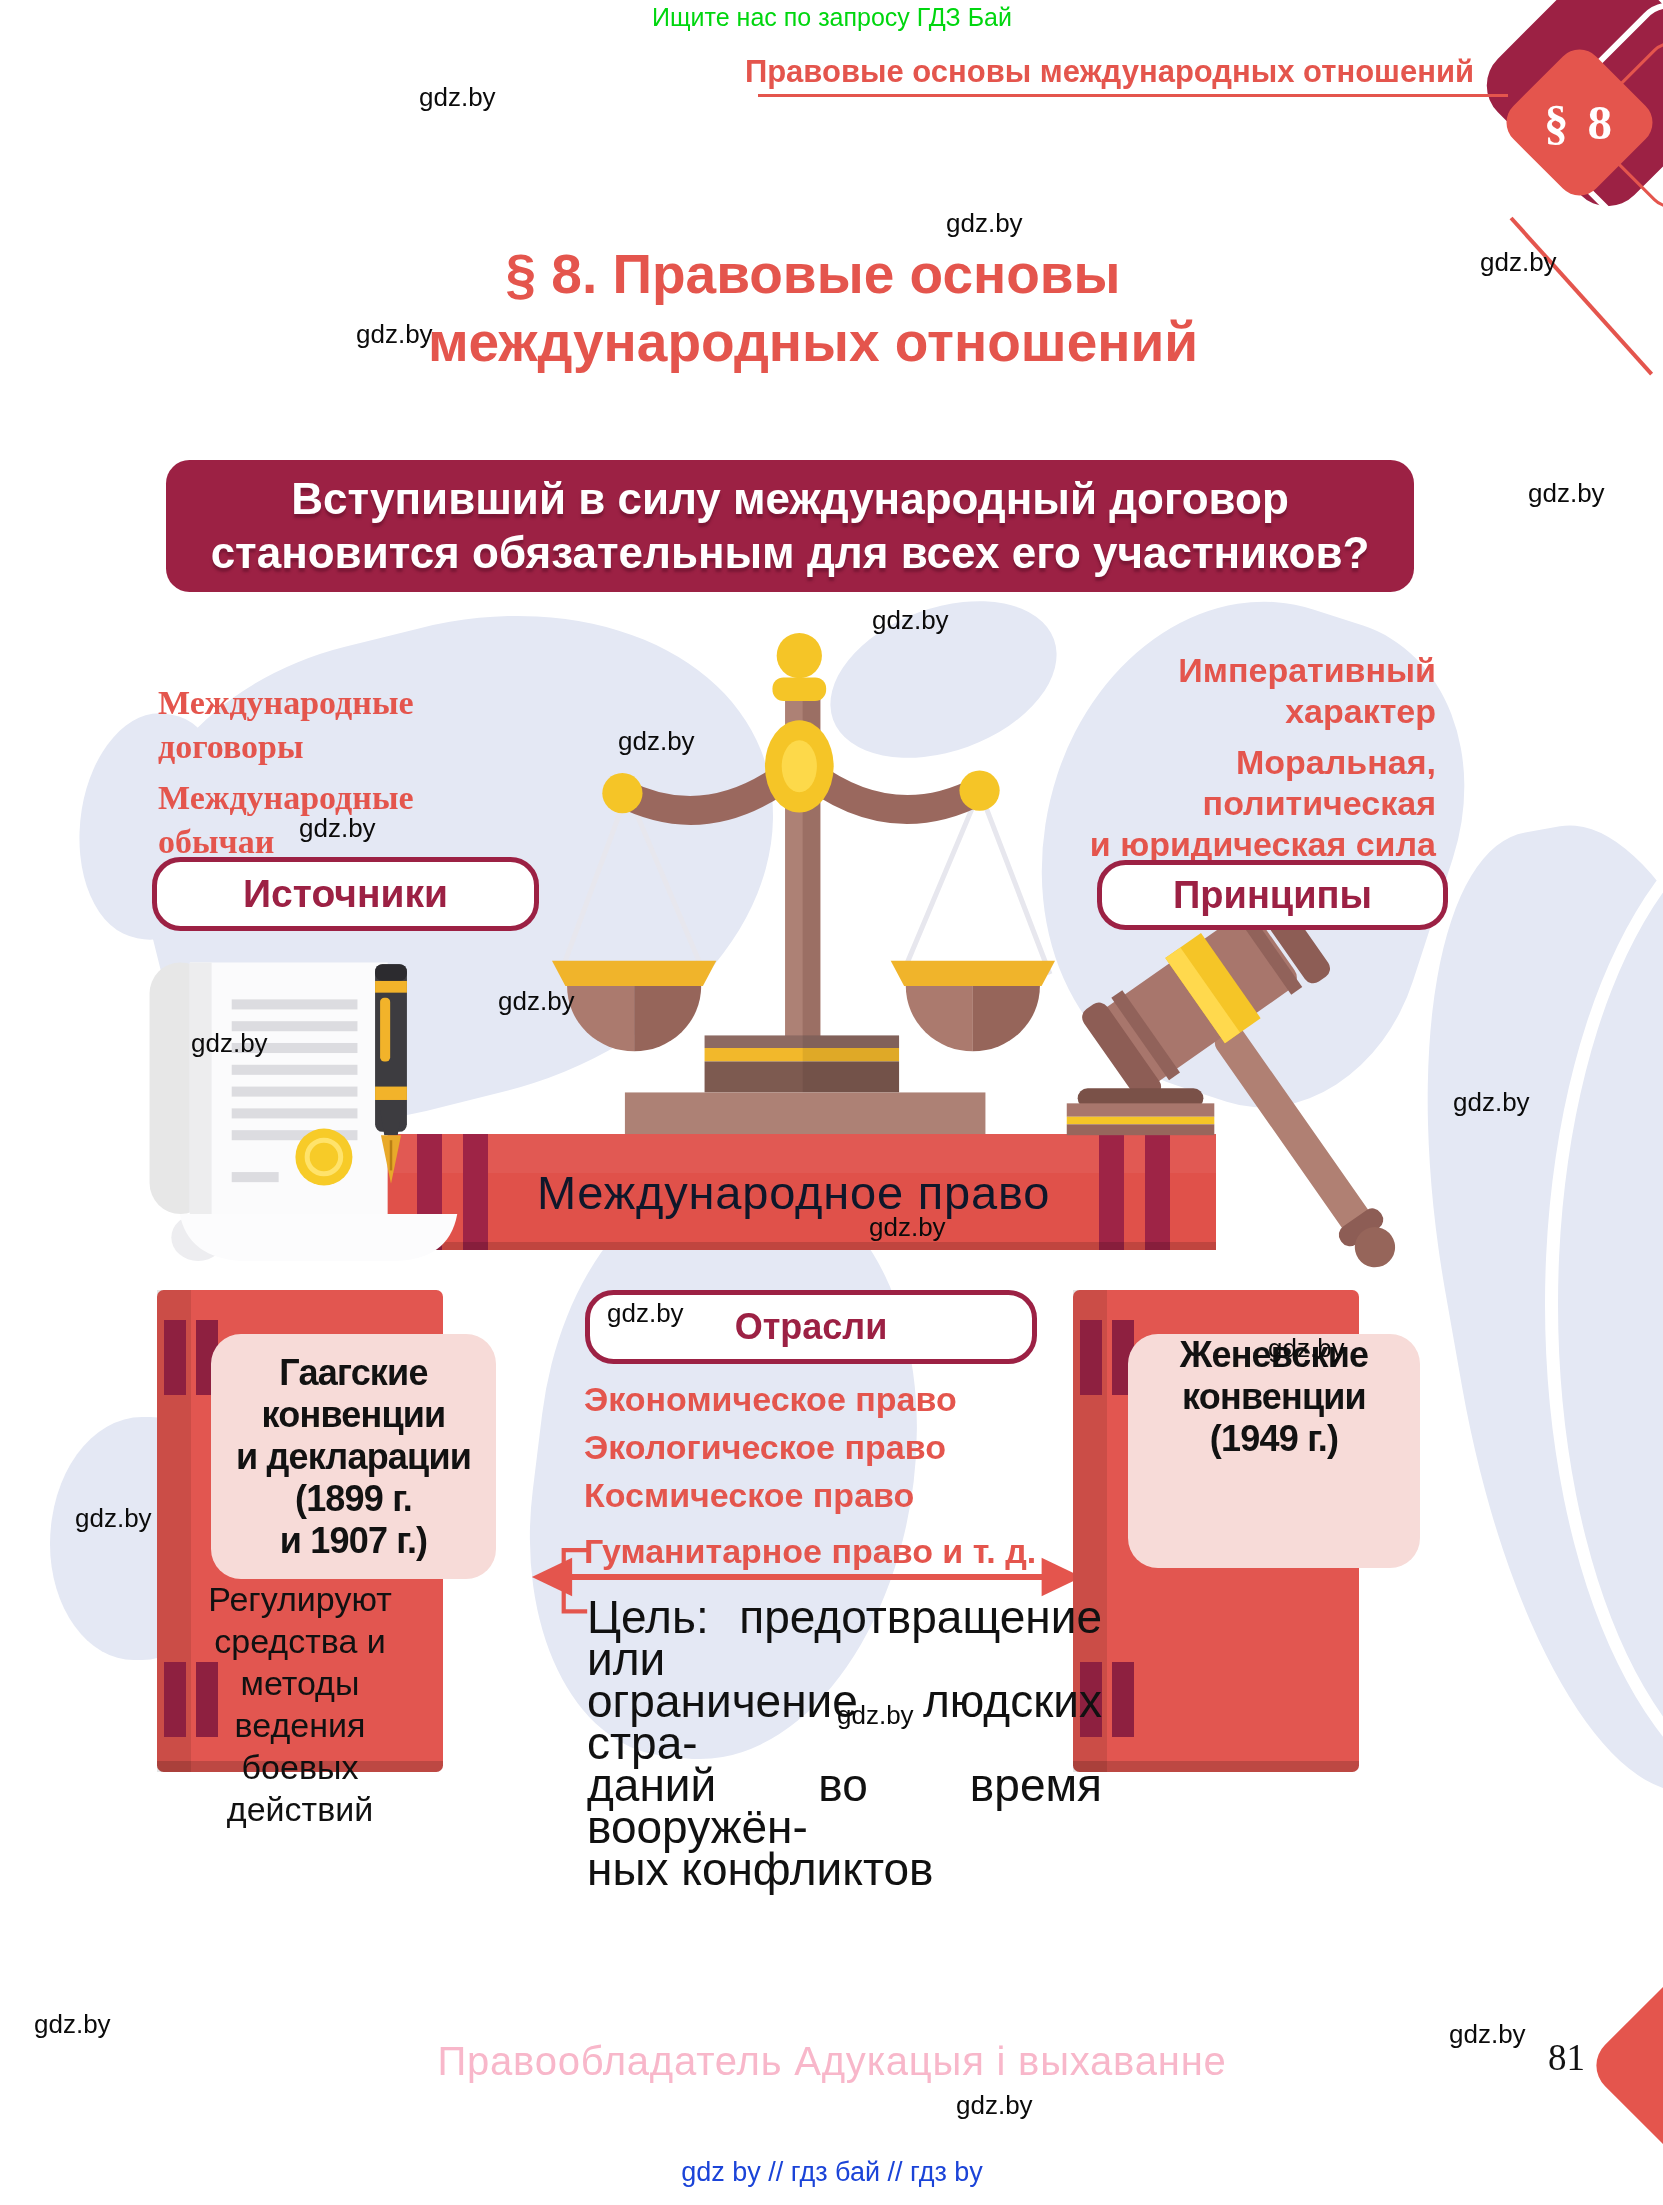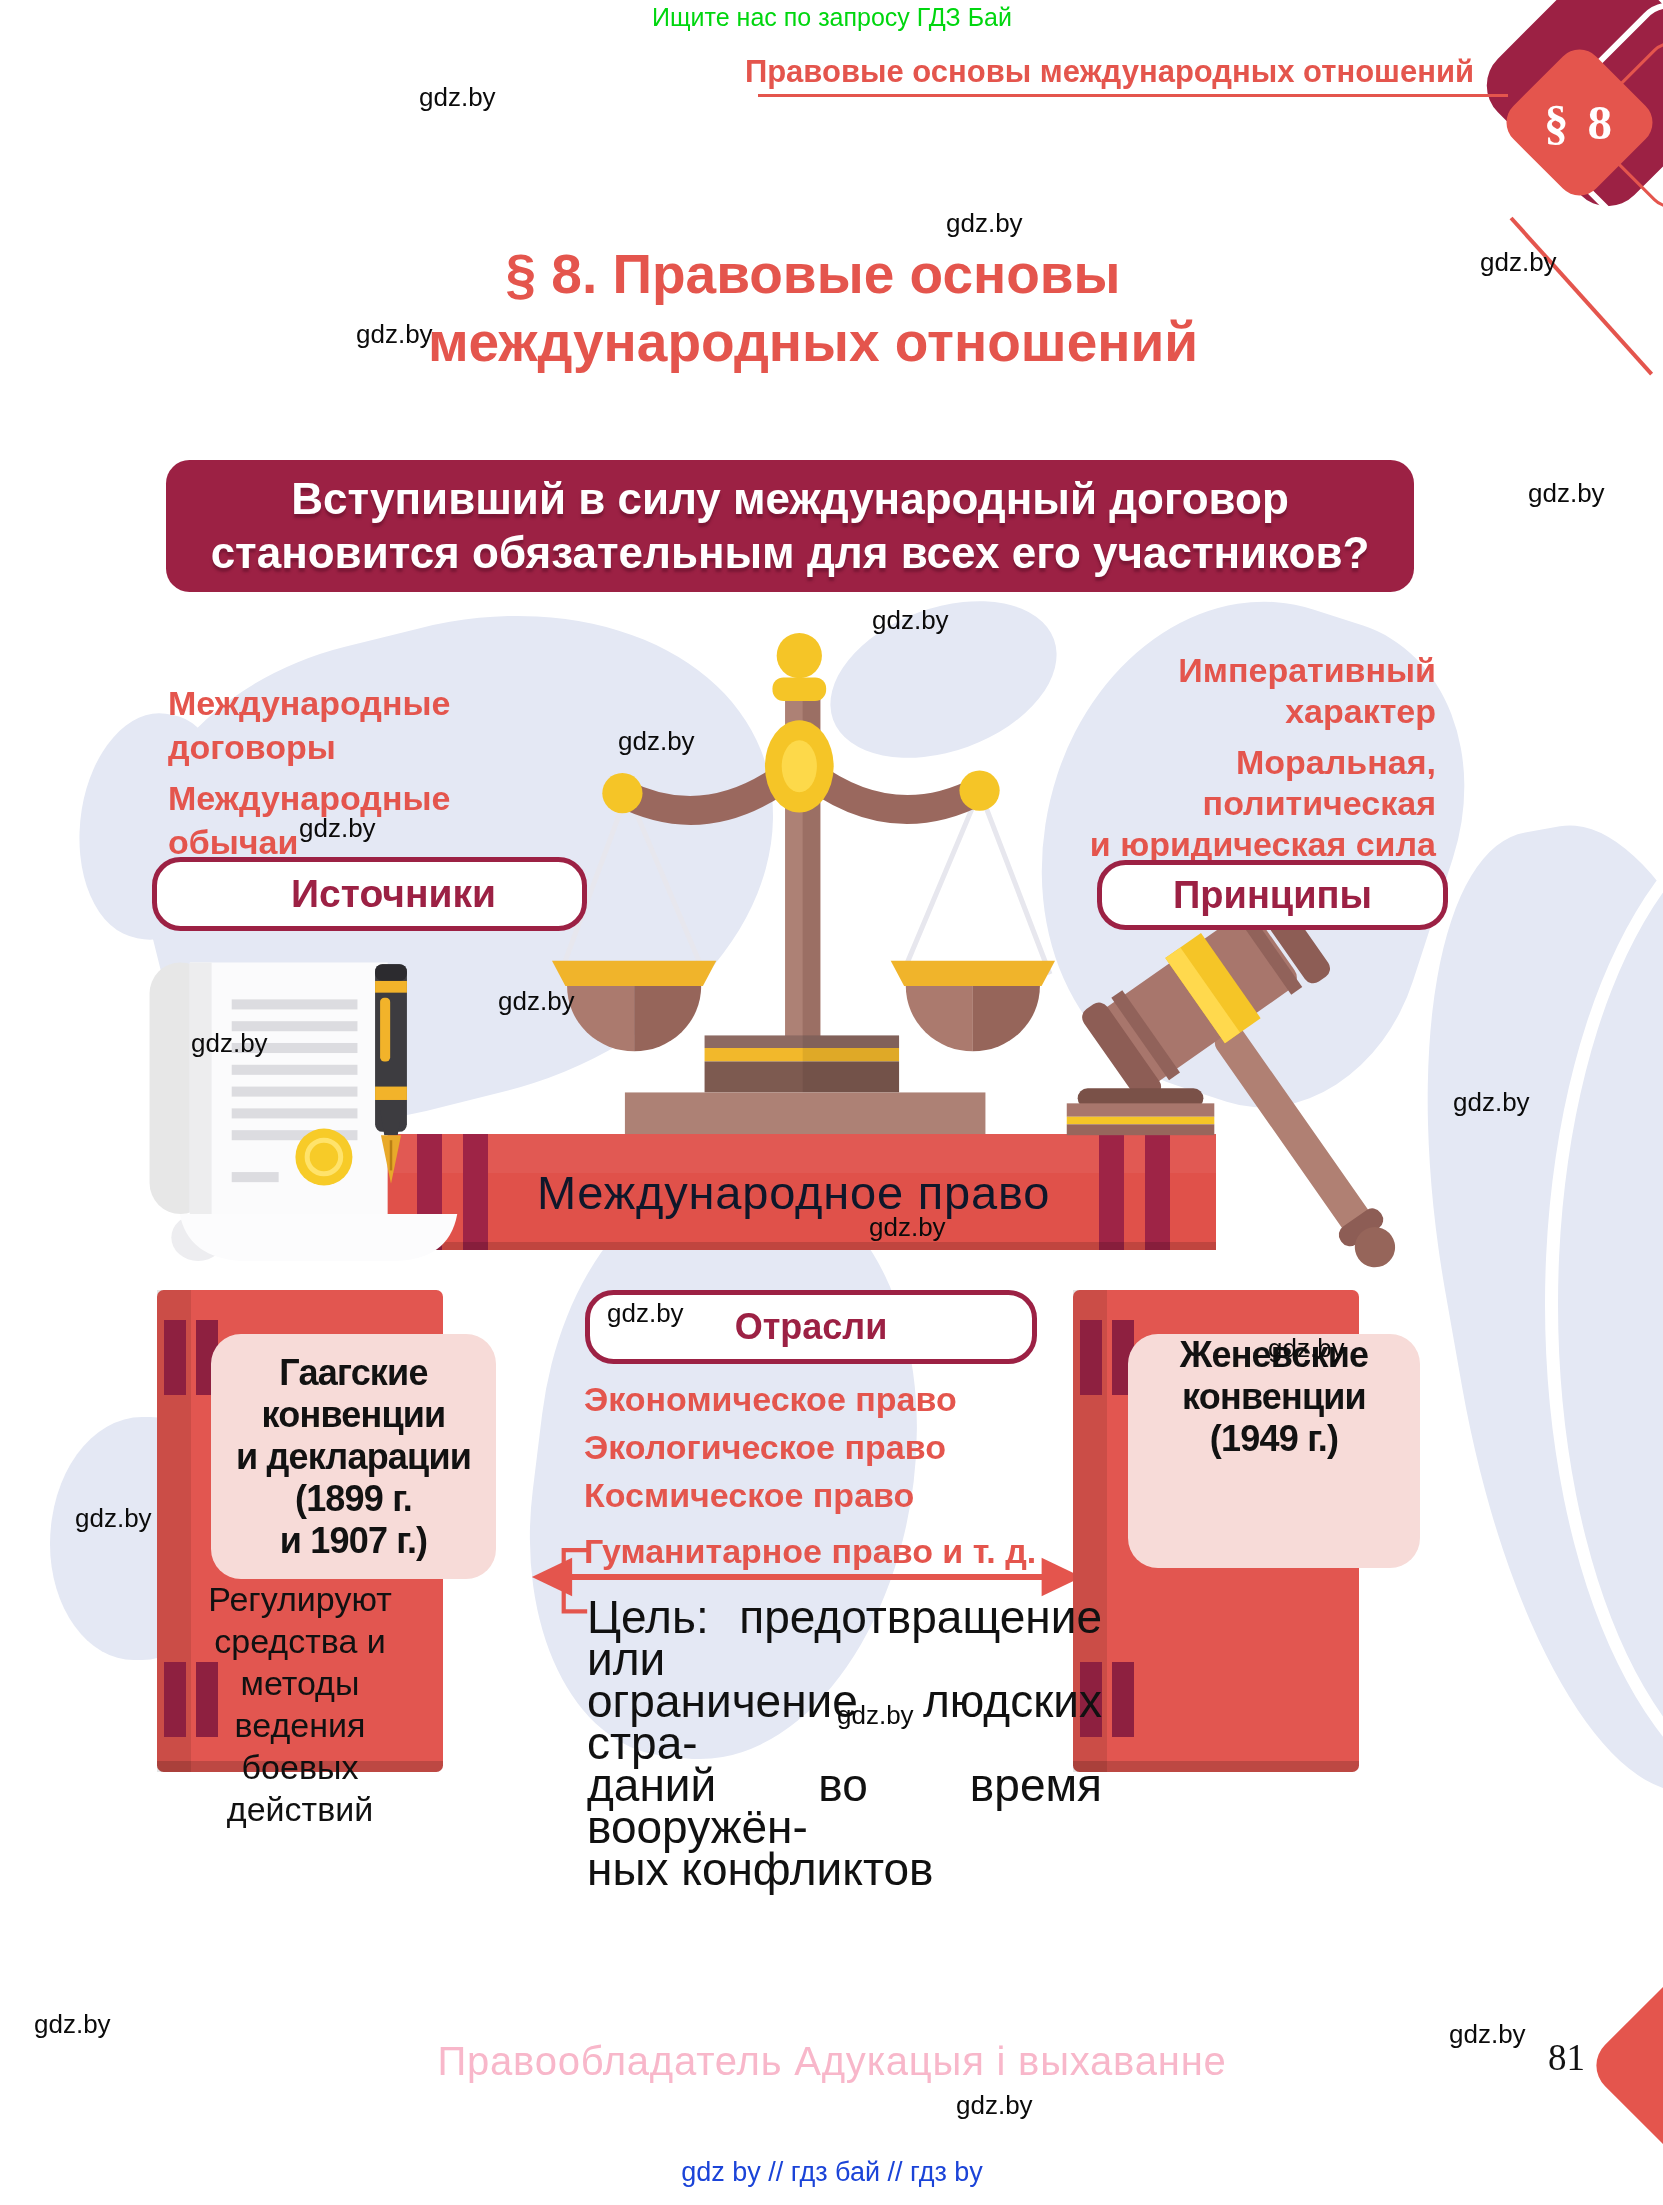--- a/index.html
+++ b/index.html
@@ -48,27 +48,27 @@
   
   .main-title{left:201px;top:240px;width:1224px;text-align:center;font-size:55px;line-height:68px;
               font-weight:bold;color:var(--coral);z-index:5;}
   .banner{left:166px;top:460px;width:1248px;height:132px;border-radius:23.5px;background:var(--maroon);
           display:flex;flex-direction:column;align-items:center;justify-content:center;z-index:4;}
   .banner div{color:#fff;font-weight:bold;font-size:44px;line-height:54px;white-space:nowrap;
               text-shadow:0 4.2px 2.5px rgba(60,5,25,.35);}
 
   
   .lbl{position:absolute;font-weight:bold;color:var(--coral);z-index:5;}
-  .src-labels{left:168px;top:681px;font-size:34px;line-height:44px;}
+  .src-labels{left:158px;top:681px;font-size:34px;line-height:44px;font-family:Liberation Serif, serif;}
   .src-labels .grp2{margin-top:6.7px;}
   .pr-labels{right:228px;top:650px;font-size:34px;line-height:41px;text-align:right;}
   .pr-labels .grp2{margin-top:10px;}
   .pill{position:absolute;background:#fff;border:5px solid var(--maroon);border-radius:28.5px;z-index:5;
         display:flex;align-items:center;justify-content:center;font-weight:bold;color:var(--maroon);}
-  .pill-sources{left:152px;top:857px;width:377px;height:64px;font-size:39px;padding-left:48px;}
+  .pill-sources{left:152px;top:857px;width:377px;height:64px;font-size:39px;}
   .pill-principles{left:1097px;top:860px;width:341px;height:60px;font-size:38px;}
   .pill-branches{left:585px;top:1290px;width:442px;height:64px;font-size:36px;}
 
   
   .law-book{left:371px;top:1134px;width:845px;height:116px;background:var(--bookred);z-index:2;
             display:flex;align-items:center;justify-content:center;}
   .law-book::before{content:"";position:absolute;left:0;top:0;right:0;height:39px;background:rgba(255,255,255,.05);}
   .law-book::after{content:"";position:absolute;left:0;bottom:0;right:0;height:8.4px;background:rgba(0,0,0,.14);}
   .bstripe{position:absolute;top:0;bottom:0;width:25px;background:#9e2446;}
   .law-book .s1{left:46px;} .law-book .s2{left:92px;} .law-book .s3{left:728px;} .law-book .s4{left:774px;}

